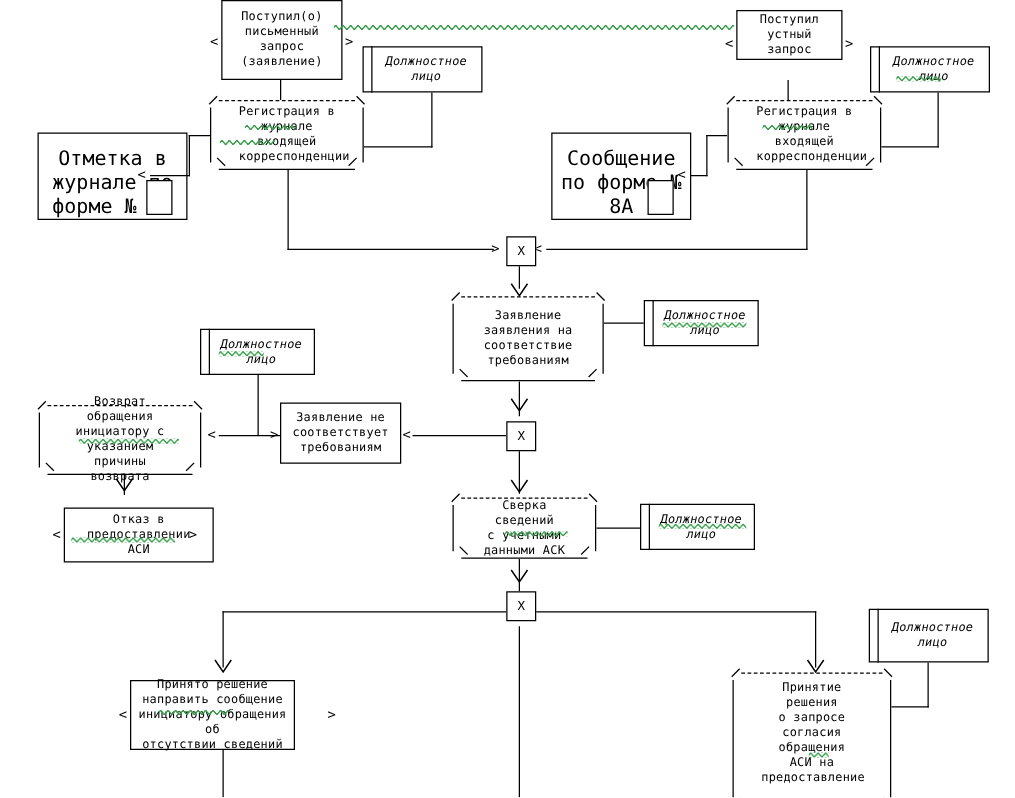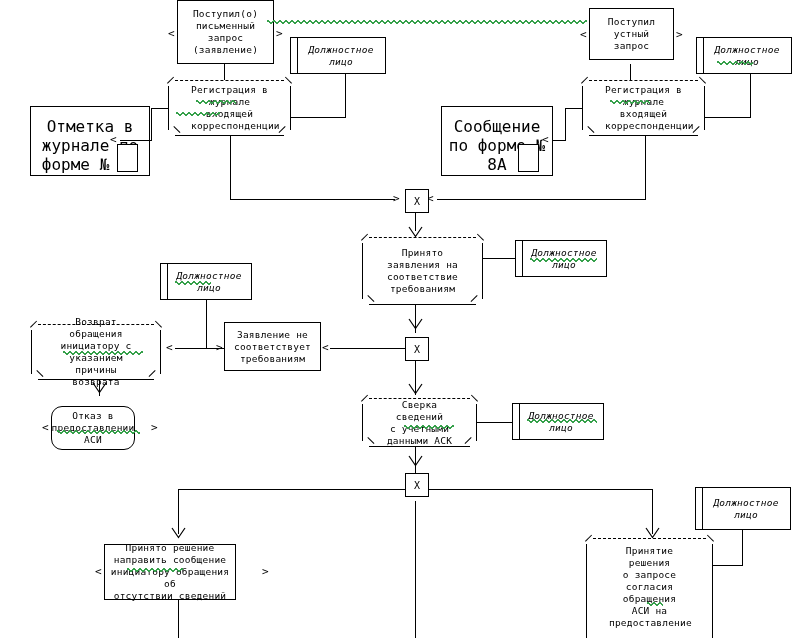--- a/index.html
+++ b/index.html
@@ -270,21 +270,21 @@
 
   <div class="node event" style="left:177px; top:0px; width:97px; height:64px;">
     <span>Поступил(о)
 письменный
 запрос
 (заявление)</span>
   </div>
   <div class="ar" style="left:168px; top:28px;">&lt;</div>
   <div class="ar" style="left:276px; top:28px;">&gt;</div>
 
-  <div class="node event" style="left:589px; top:8px; width:85px; height:52px;">
+  <div class="node event" style="left:589px; top:8px; width:85px; height:40px;">
     <span>Поступил
 устный
 запрос</span>
   </div>
   <div class="ar" style="left:580px; top:29px;">&lt;</div>
   <div class="ar" style="left:676px; top:29px;">&gt;</div>
 
   <div class="squig" style="left:267px; top:20px; width:320px;"></div>
 
   <div class="node org" style="left:290px; top:37px; width:96px; height:37px;">
@@ -342,21 +342,21 @@
   </div>
 
   <div class="node func" style="left:362px; top:237px; width:121px; height:68px;">
     <span class="fbody"></span>
     <span class="ftop"></span>
     <span class="fbot"></span>
     <span class="c tl"></span>
     <span class="c tr"></span>
     <span class="c bl"></span>
     <span class="c br"></span>
-    <span class="ftext">Принято
+    <span class="ftext">Заявление
 заявления на
 соответствие
 требованиям</span>
   </div>
 
   <div class="node org" style="left:515px; top:240px; width:92px; height:37px;">
     <span class="orgbar"></span>
     <span class="orgtext">Должностное
 лицо</span>
   </div>
@@ -380,21 +380,21 @@
 указанием причины
 возврата</span>
   </div>
 
   <div class="node event" style="left:224px; top:322px; width:97px; height:49px;">
     <span>Заявление не
 соответствует
 требованиям</span>
   </div>
 
-  <div class="node event" style="left:51px; top:406px; width:84px; height:44px;border-radius:11px;">
+  <div class="node event" style="left:51px; top:406px; width:120px; height:44px;">
     <span>Отказ в
 предоставлении
 АСИ</span>
   </div>
   <div class="ar" style="left:42px; top:422px;">&lt;</div>
   <div class="ar" style="left:151px; top:422px;">&gt;</div>
 
   <div class="gw" style="left:405px; top:337px;">
     <span>X</span>
   </div>

